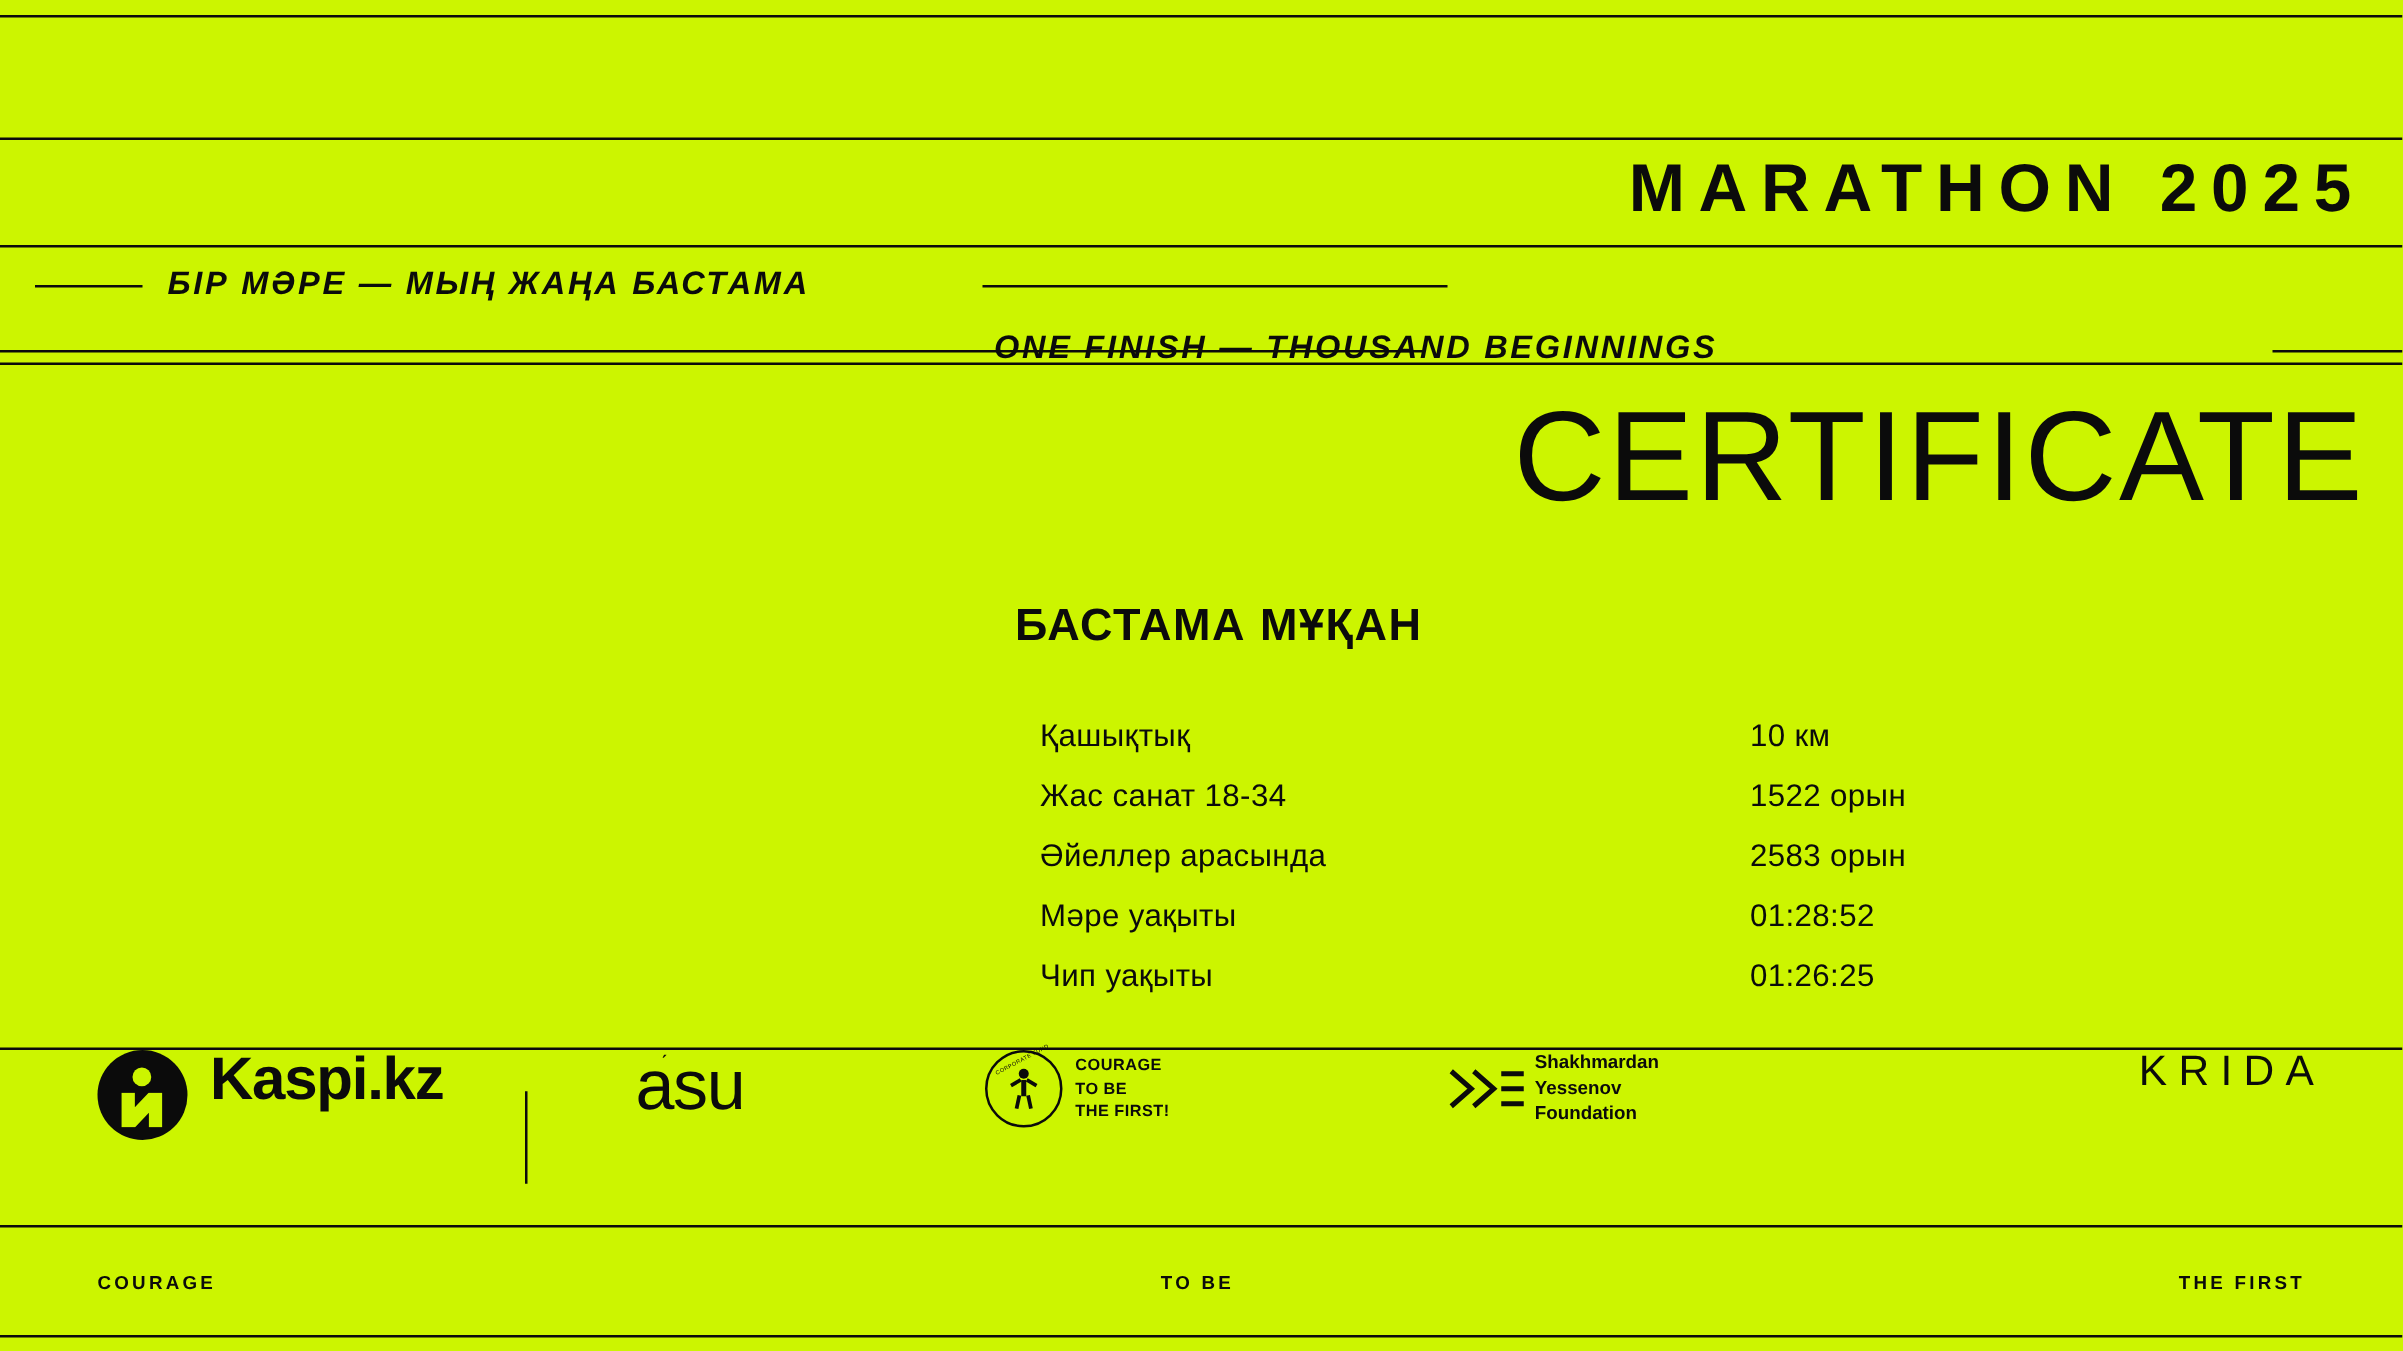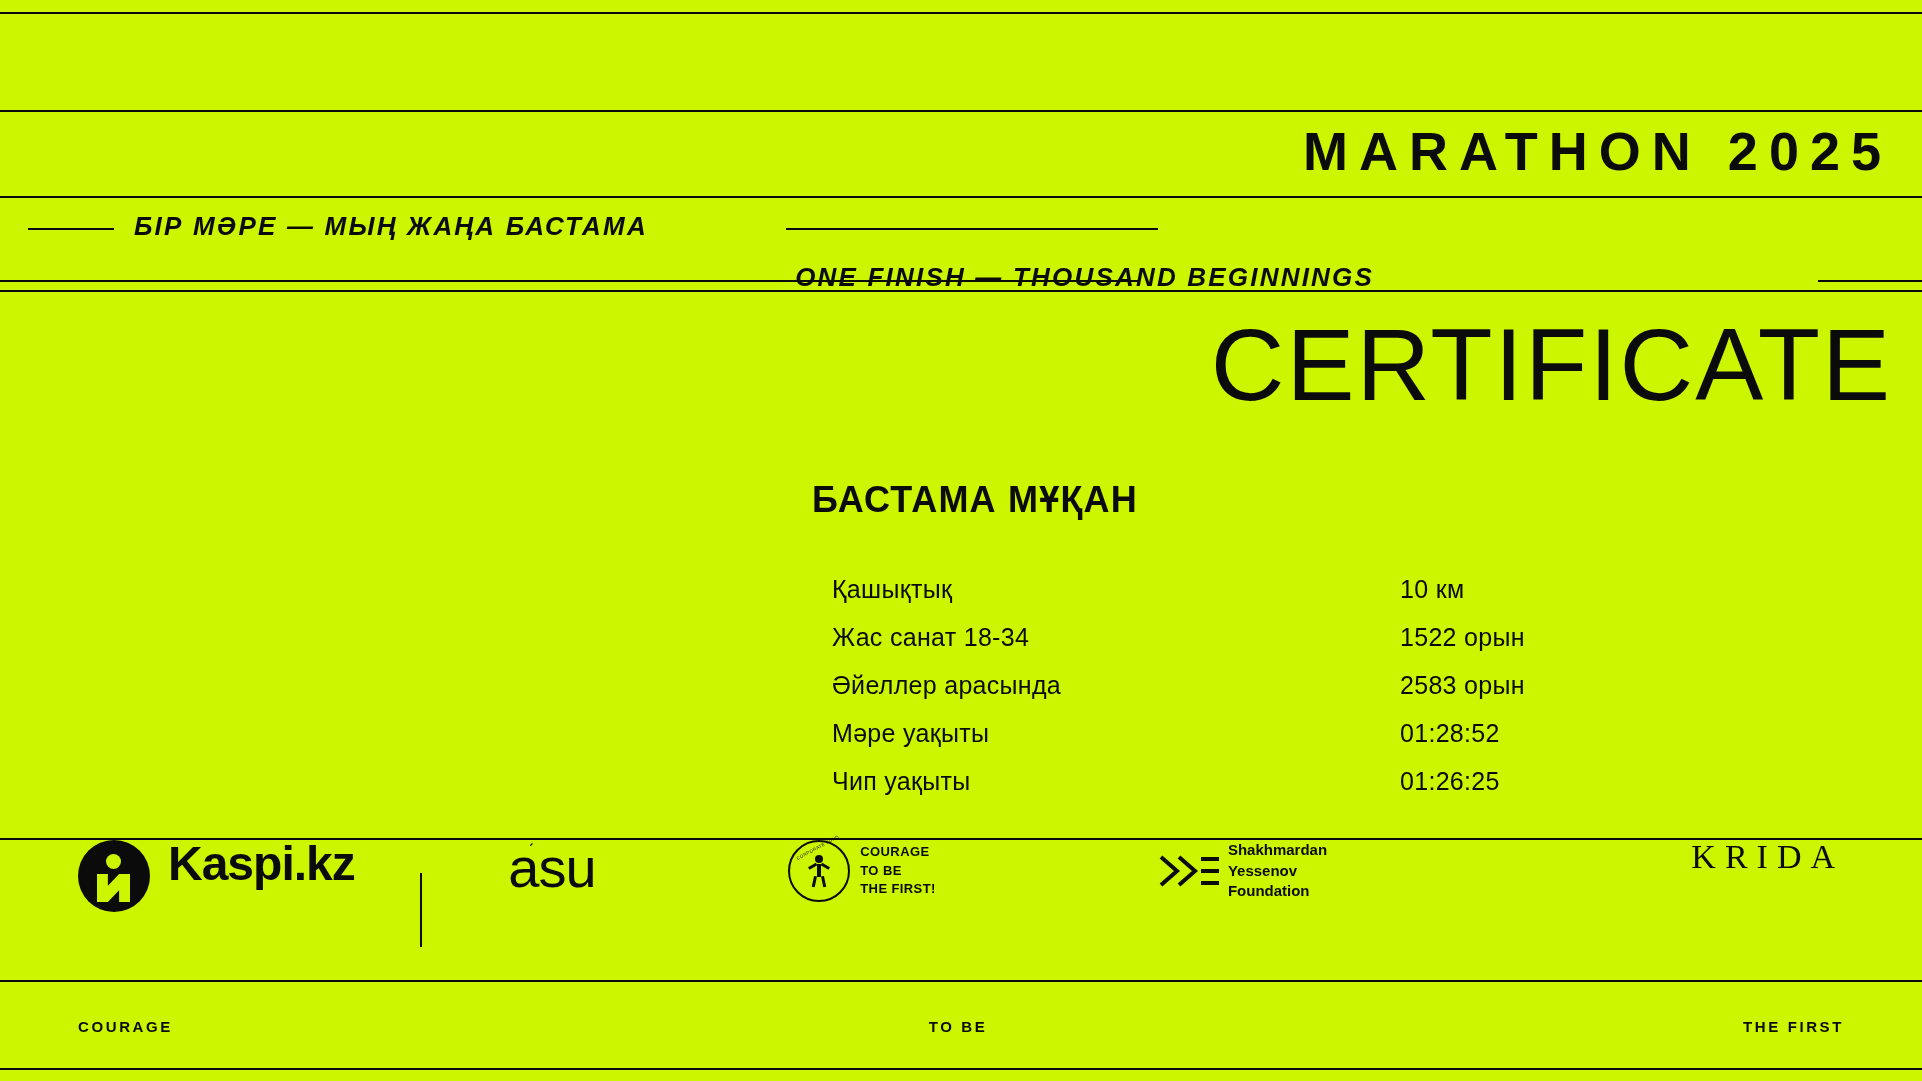--- a/index.html
+++ b/index.html
@@ -122,21 +122,21 @@
     width: 1922px; height: 140px;
     display: flex;
     align-items: center;
   }
   .sp { display: flex; align-items: flex-start; justify-content: center; height: 140px; }
   .sp-kaspi { width: 420px; padding-left: 78px; justify-content: flex-start; gap: 18px; }
   .divider { width: 2px; height: 74px; background: #0b0b0b; }
   .sp-asu { width: 260px; }
   .sp-courage { width: 360px; }
   .sp-shakh { width: 400px; }
-  .sp-krida { flex: 1; justify-content: flex-end; padding-right: 78px; font-family: Liberation Serif, serif; }
+  .sp-krida { flex: 1; justify-content: flex-end; padding-right: 62px; }
 
   .kaspi-mark {
     width: 72px; height: 72px;
     border-radius: 50%;
     background: #0b0b0b;
     position: relative;
     flex: none;
   }
   .kaspi-mark::before {
     content: "";

